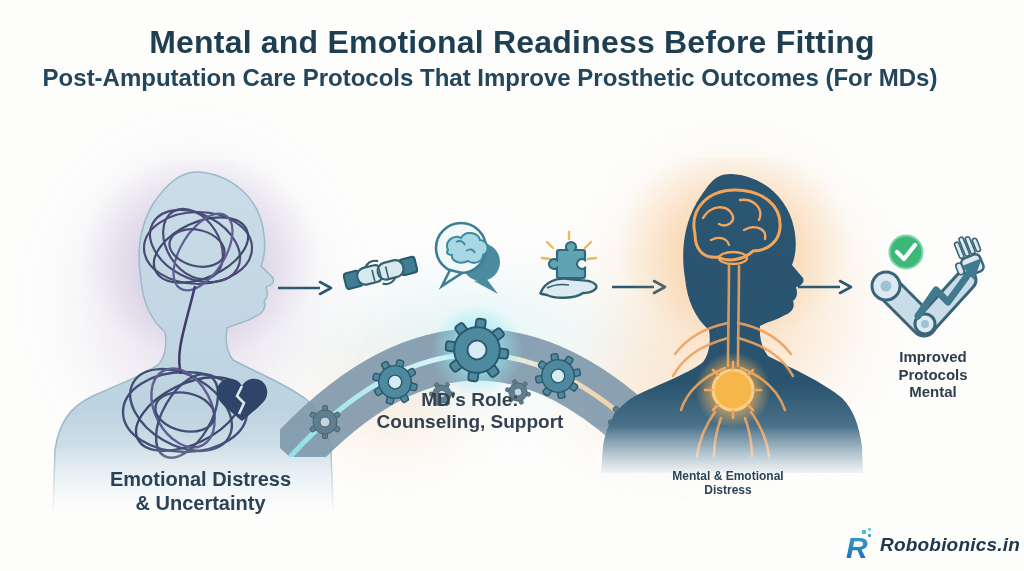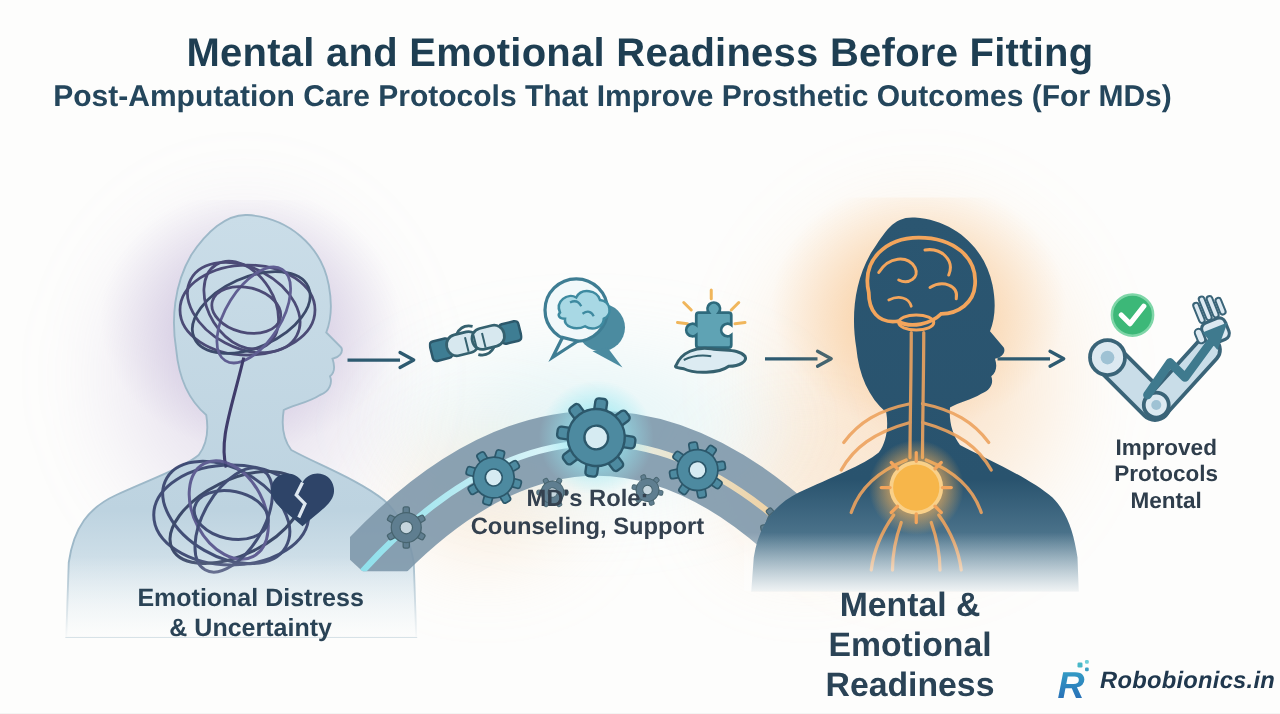--- a/index.html
+++ b/index.html
@@ -27,22 +27,22 @@
   }
   .subtitle{
     left:0;top:64px;width:952px;text-align:center;
     font-size:24px;font-weight:600;color:#24465c;margin-left:14px;
   }
   .stage-label{
     text-align:center;font-weight:600;color:#2a4356;line-height:1.18;
   }
   .label-distress{left:78px;top:468px;width:245px;font-size:20px;}
   .label-md{left:338px;top:389px;width:264px;font-size:19px;color:#34414f;}
-  .label-readiness{left:610px;top:469px;width:236px;font-size:27px;}
-  .label-outcome{left:862px;top:348px;width:142px;font-size:18px;color:#2f3e4c;}
+  .label-readiness{left:610px;top:469px;width:236px;font-size:12px;}
+  .label-outcome{left:862px;top:348px;width:142px;font-size:15px;color:#2f3e4c;}
 
   .logo{left:845px;top:527px;display:flex;align-items:center;gap:5px;}
   .logo-text{font-size:19px;font-weight:700;color:#20384e;letter-spacing:.2px;font-style:italic;}
 </style>
 </head>
 <body>
 
 <div id="canvas">
 
   <div class="wash wash-purple"></div>
@@ -321,21 +321,21 @@
     <div>&amp; Uncertainty</div>
   </div>
 
   <div class="abs stage-label label-md">
     <div>MD's Role:</div>
     <div>Counseling, Support</div>
   </div>
 
   <div class="abs stage-label label-readiness">
     <div>Mental &amp; Emotional</div>
-    <div>Readiness</div>
+    <div>Distress</div>
   </div>
 
   <div class="abs stage-label label-outcome">
     <div>Improved</div>
     <div>Protocols</div>
     <div>Mental</div>
   </div>
 
   <div class="abs logo">
     <svg width="30" height="36" viewBox="0 0 30 36">

